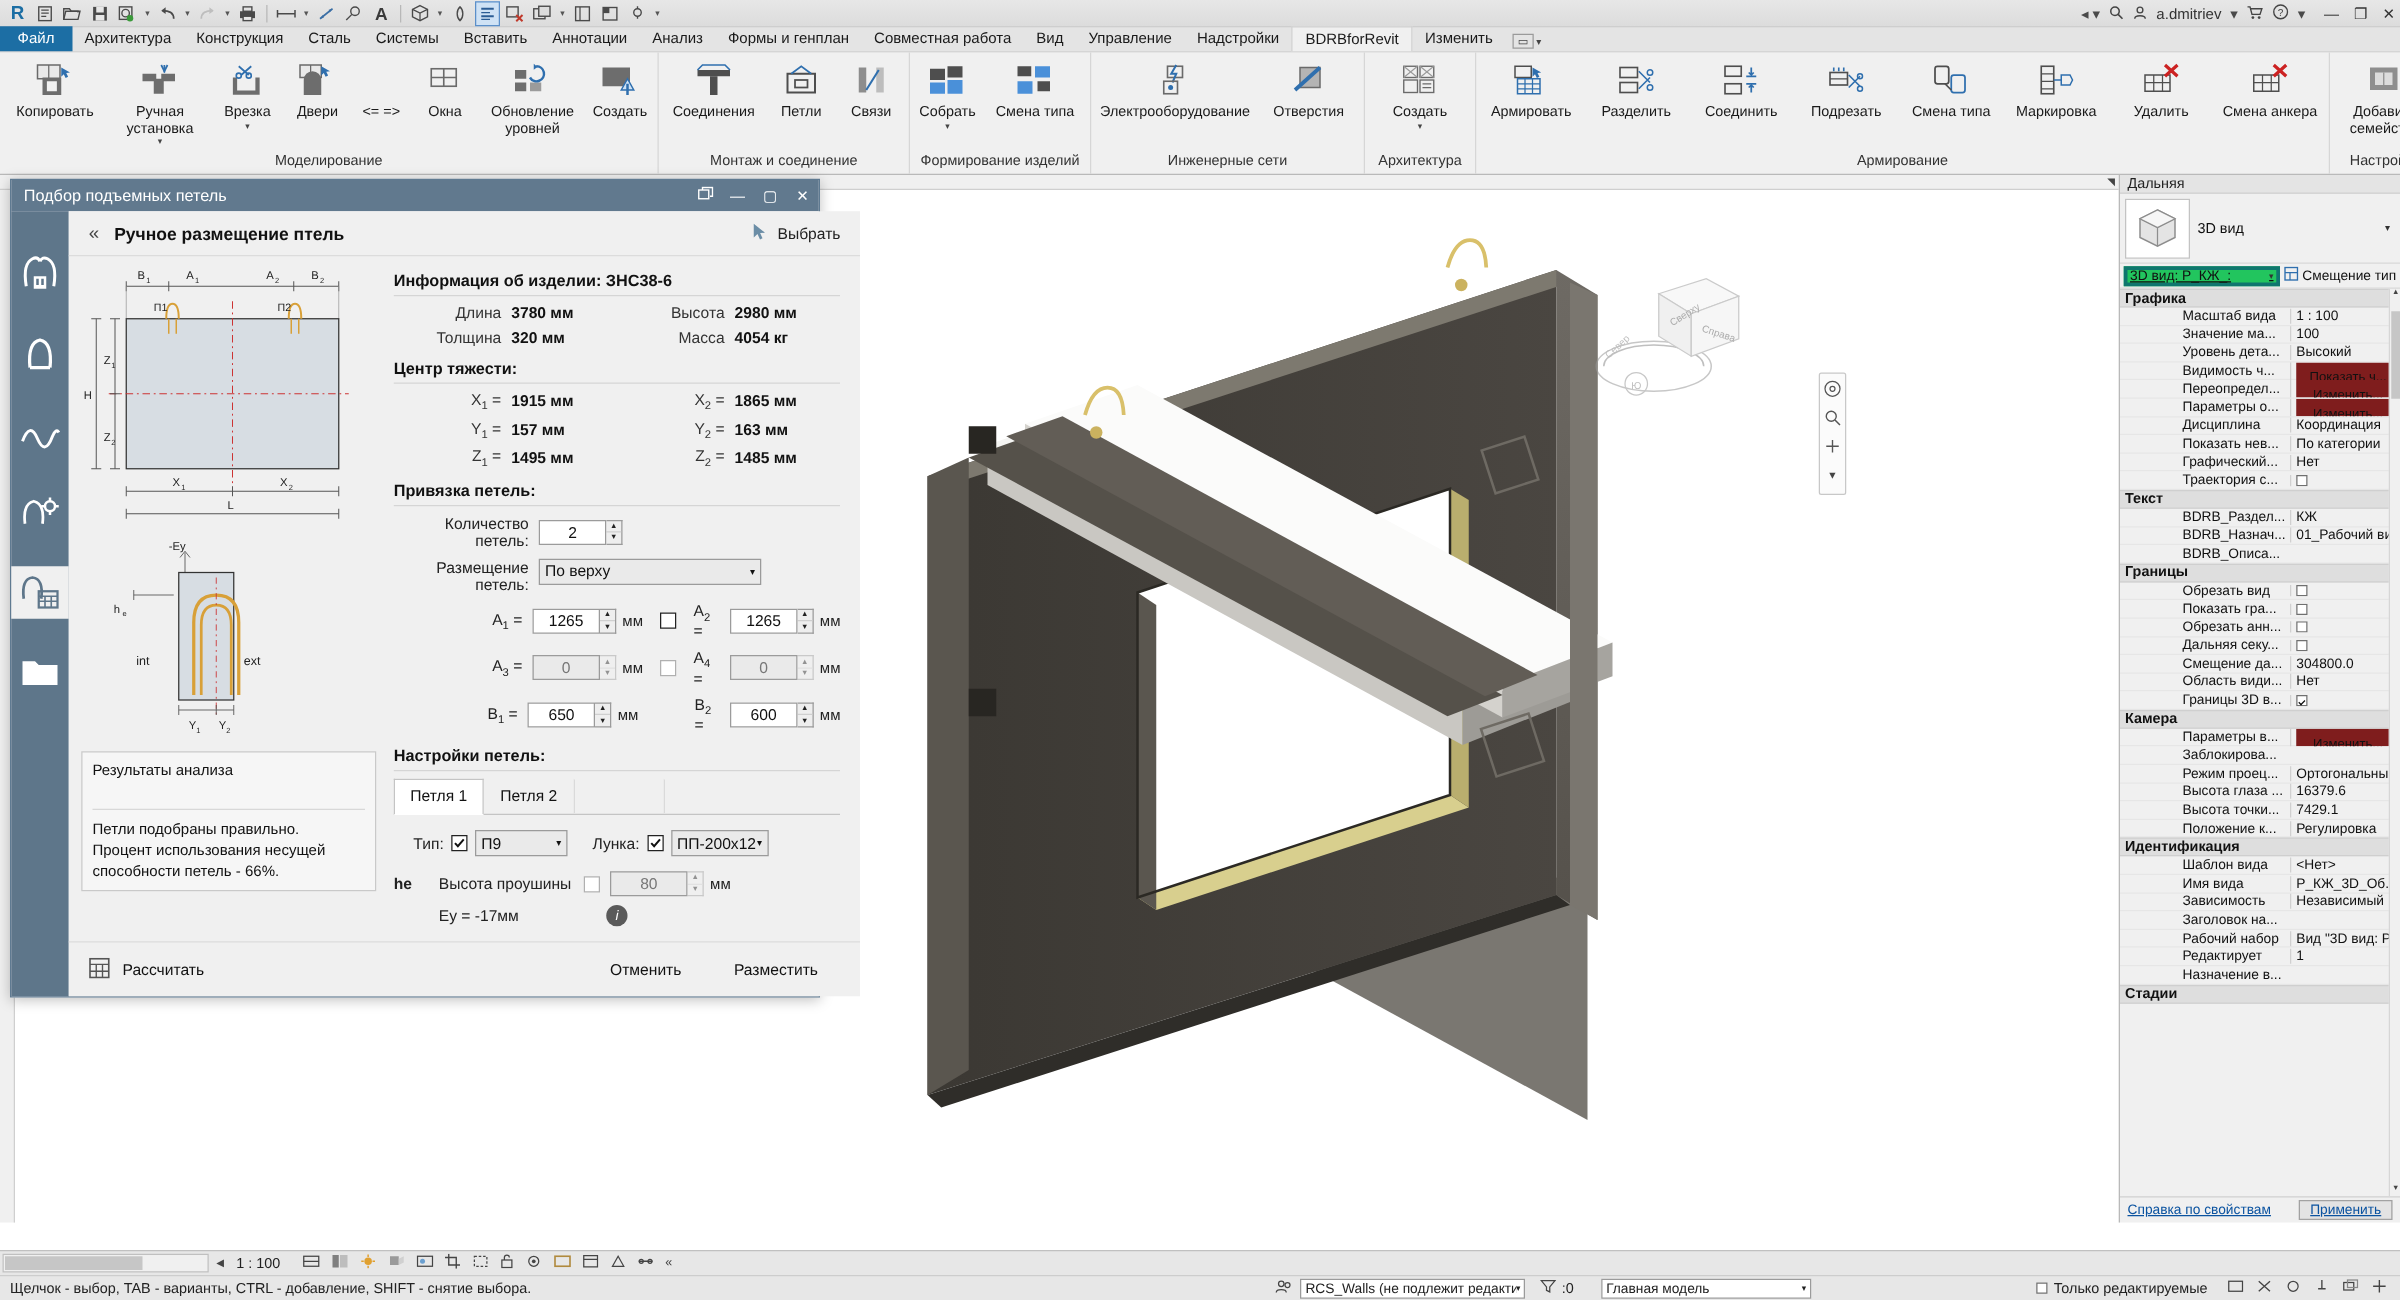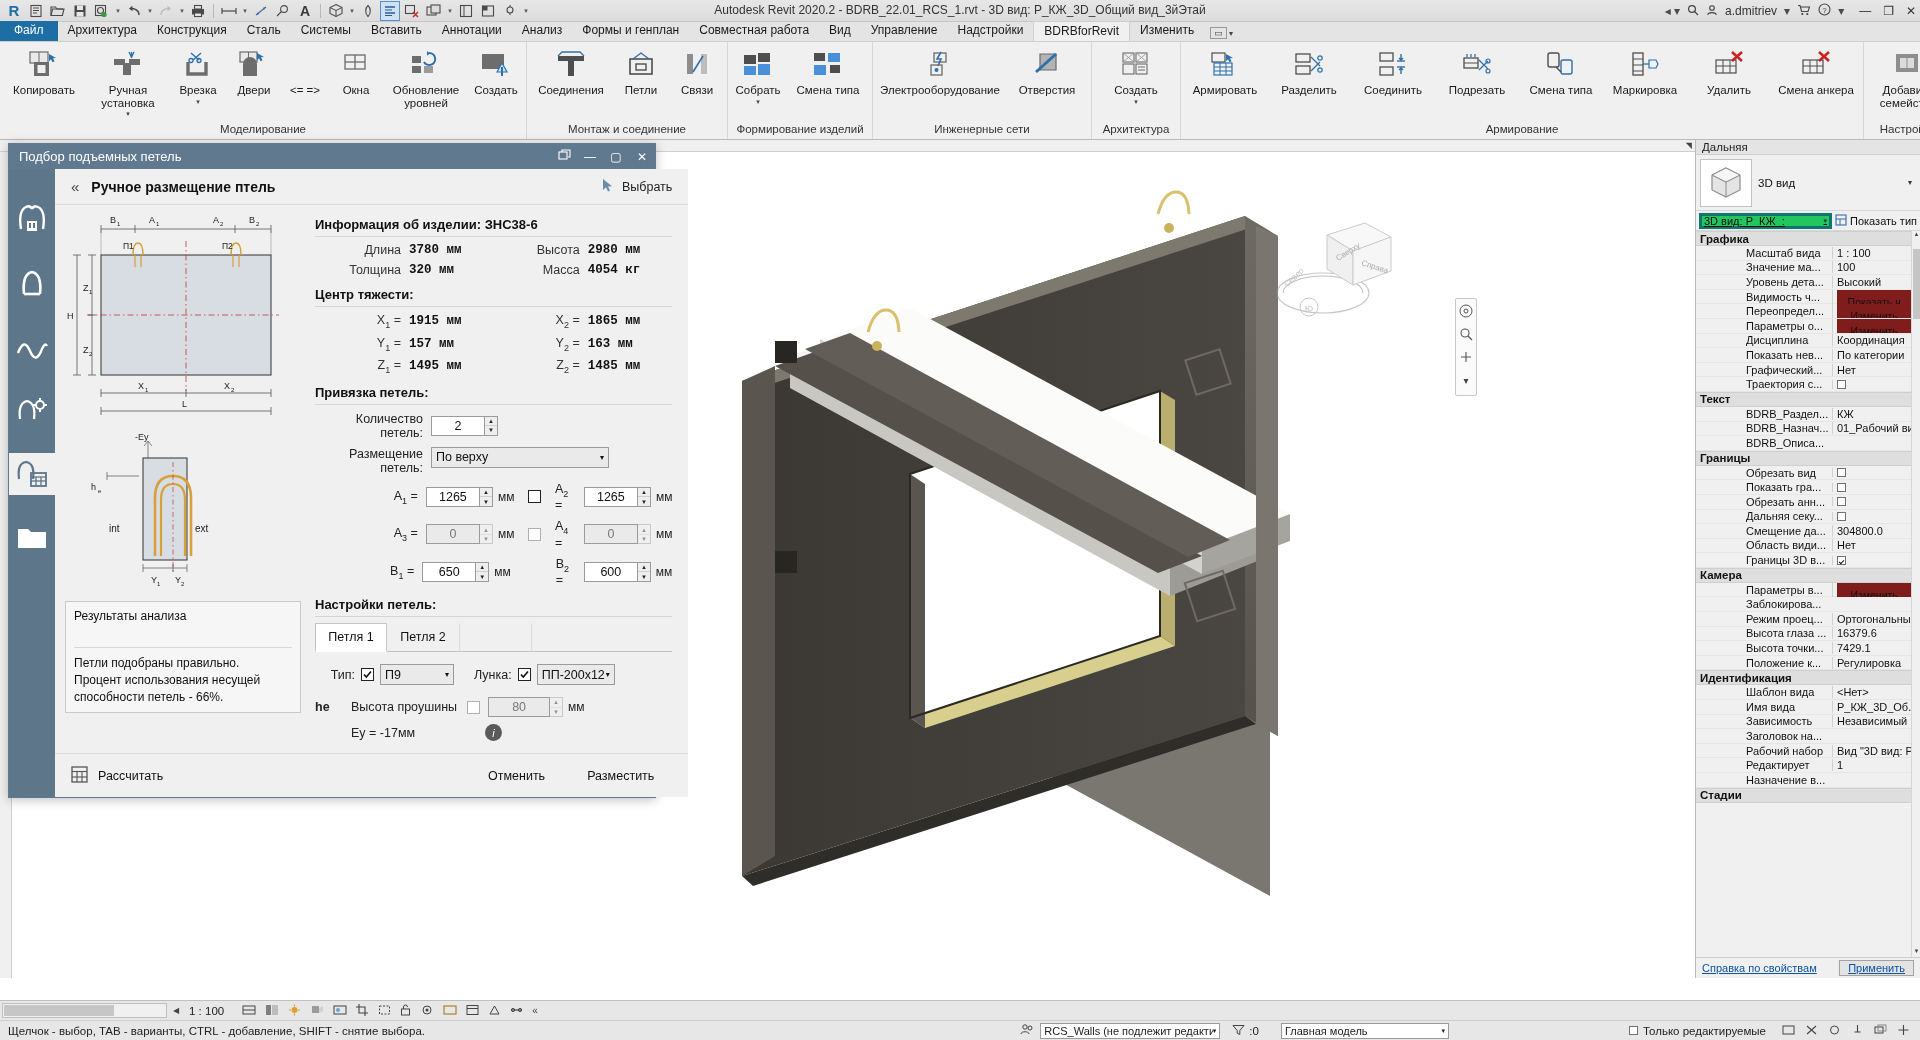--- a/index.html
+++ b/index.html
@@ -236,21 +236,21 @@
     margin-top:8px; border:1px solid #c9c9c9; background:#f6f6f6; padding:6px 8px;
     font-size:12px; color:#111; line-height:17px;
   }
   .result-box .rt { font-weight:normal; margin-bottom:22px; }
 
   .sec-title { font-size:13px; font-weight:bold; color:#111; margin:2px 0 4px 0; }
   .hr { height:1px; background:#d5d5d5; margin:4px 0 6px 0;}
   .kv-row { display:flex; font-size:12.5px; color:#222; margin:6px 0; }
   .kv { flex:1; display:flex; align-items:center; gap:8px; }
   .kv .k { width:86px; text-align:right; color:#333; }
-  .kv .v { font-weight:bold; color:#111;font-family:Liberation Mono, monospace; }
+  .kv .v { font-weight:bold; color:#111; }
   sub { font-size:9px; }
 
   .frow { display:flex; align-items:center; margin:7px 0; font-size:12.5px; }
   .frow .lab { text-align:right; color:#222; }
   .spin {
     width:54px; height:20px; border:1px solid #9b9b9b; background:#fff;
     display:flex; align-items:center; justify-content:center; font-size:12.5px; color:#111;
     position:relative;
   }
   .spin.dis { background:#eaeaea; color:#777; }
@@ -420,21 +420,20 @@
       </div>
       <div class="qicon">
         <svg width="16" height="14" viewBox="0 0 16 14">
             <circle cx="8" cy="6" r="3" fill="none" stroke="#4a4a4a" stroke-width="1.1"></circle>
             <line x1="8" y1="1" x2="8" y2="3" stroke="#4a4a4a" stroke-width="1.1"></line>
             <line x1="8" y1="9" x2="8" y2="11" stroke="#4a4a4a" stroke-width="1.1"></line>
           </svg>
       </div>
       <div class="qcaret">▾</div>
     </div>
-    <div class="apptitle">Autodesk Revit 2020.2 - BDRB_22.01_RCS_1.rvt - 3D вид: Р_КЖ_3D_Общий вид_3йЭтай</div>
     <div class="tb-right">
       <span class="ic">◂ ▾</span>
       <span class="ic">
         <svg width="12" height="12" viewBox="0 0 12 12">
             <circle cx="5" cy="5" r="3.4" fill="none" stroke="#444" stroke-width="1.2"></circle>
             <line x1="7.5" y1="7.5" x2="11" y2="11" stroke="#444" stroke-width="1.3"></line>
           </svg>
       </span>
       <span class="ic">
         <svg width="12" height="12" viewBox="0 0 12 12">
@@ -932,21 +931,21 @@
           <span class="ca">▾</span>
         </div>
         <div class="editbtn">
           <span>
             <svg width="12" height="12" viewBox="0 0 12 12">
                 <rect x="1" y="1" width="10" height="10" fill="none" stroke="#2f6fae" stroke-width="1.1"></rect>
                 <line x1="1" y1="5" x2="11" y2="5" stroke="#2f6fae"></line>
                 <line x1="5" y1="5" x2="5" y2="11" stroke="#2f6fae"></line>
               </svg>
           </span>
-          <span>Показать тип</span>
+          <span>Смещение тип</span>
         </div>
       </div>
 
       <div class="props-scroll">
 
         <div class="grp">
           <span>Графика</span>
           <span class="gc">▴</span>
         </div>
         <div class="prow">

